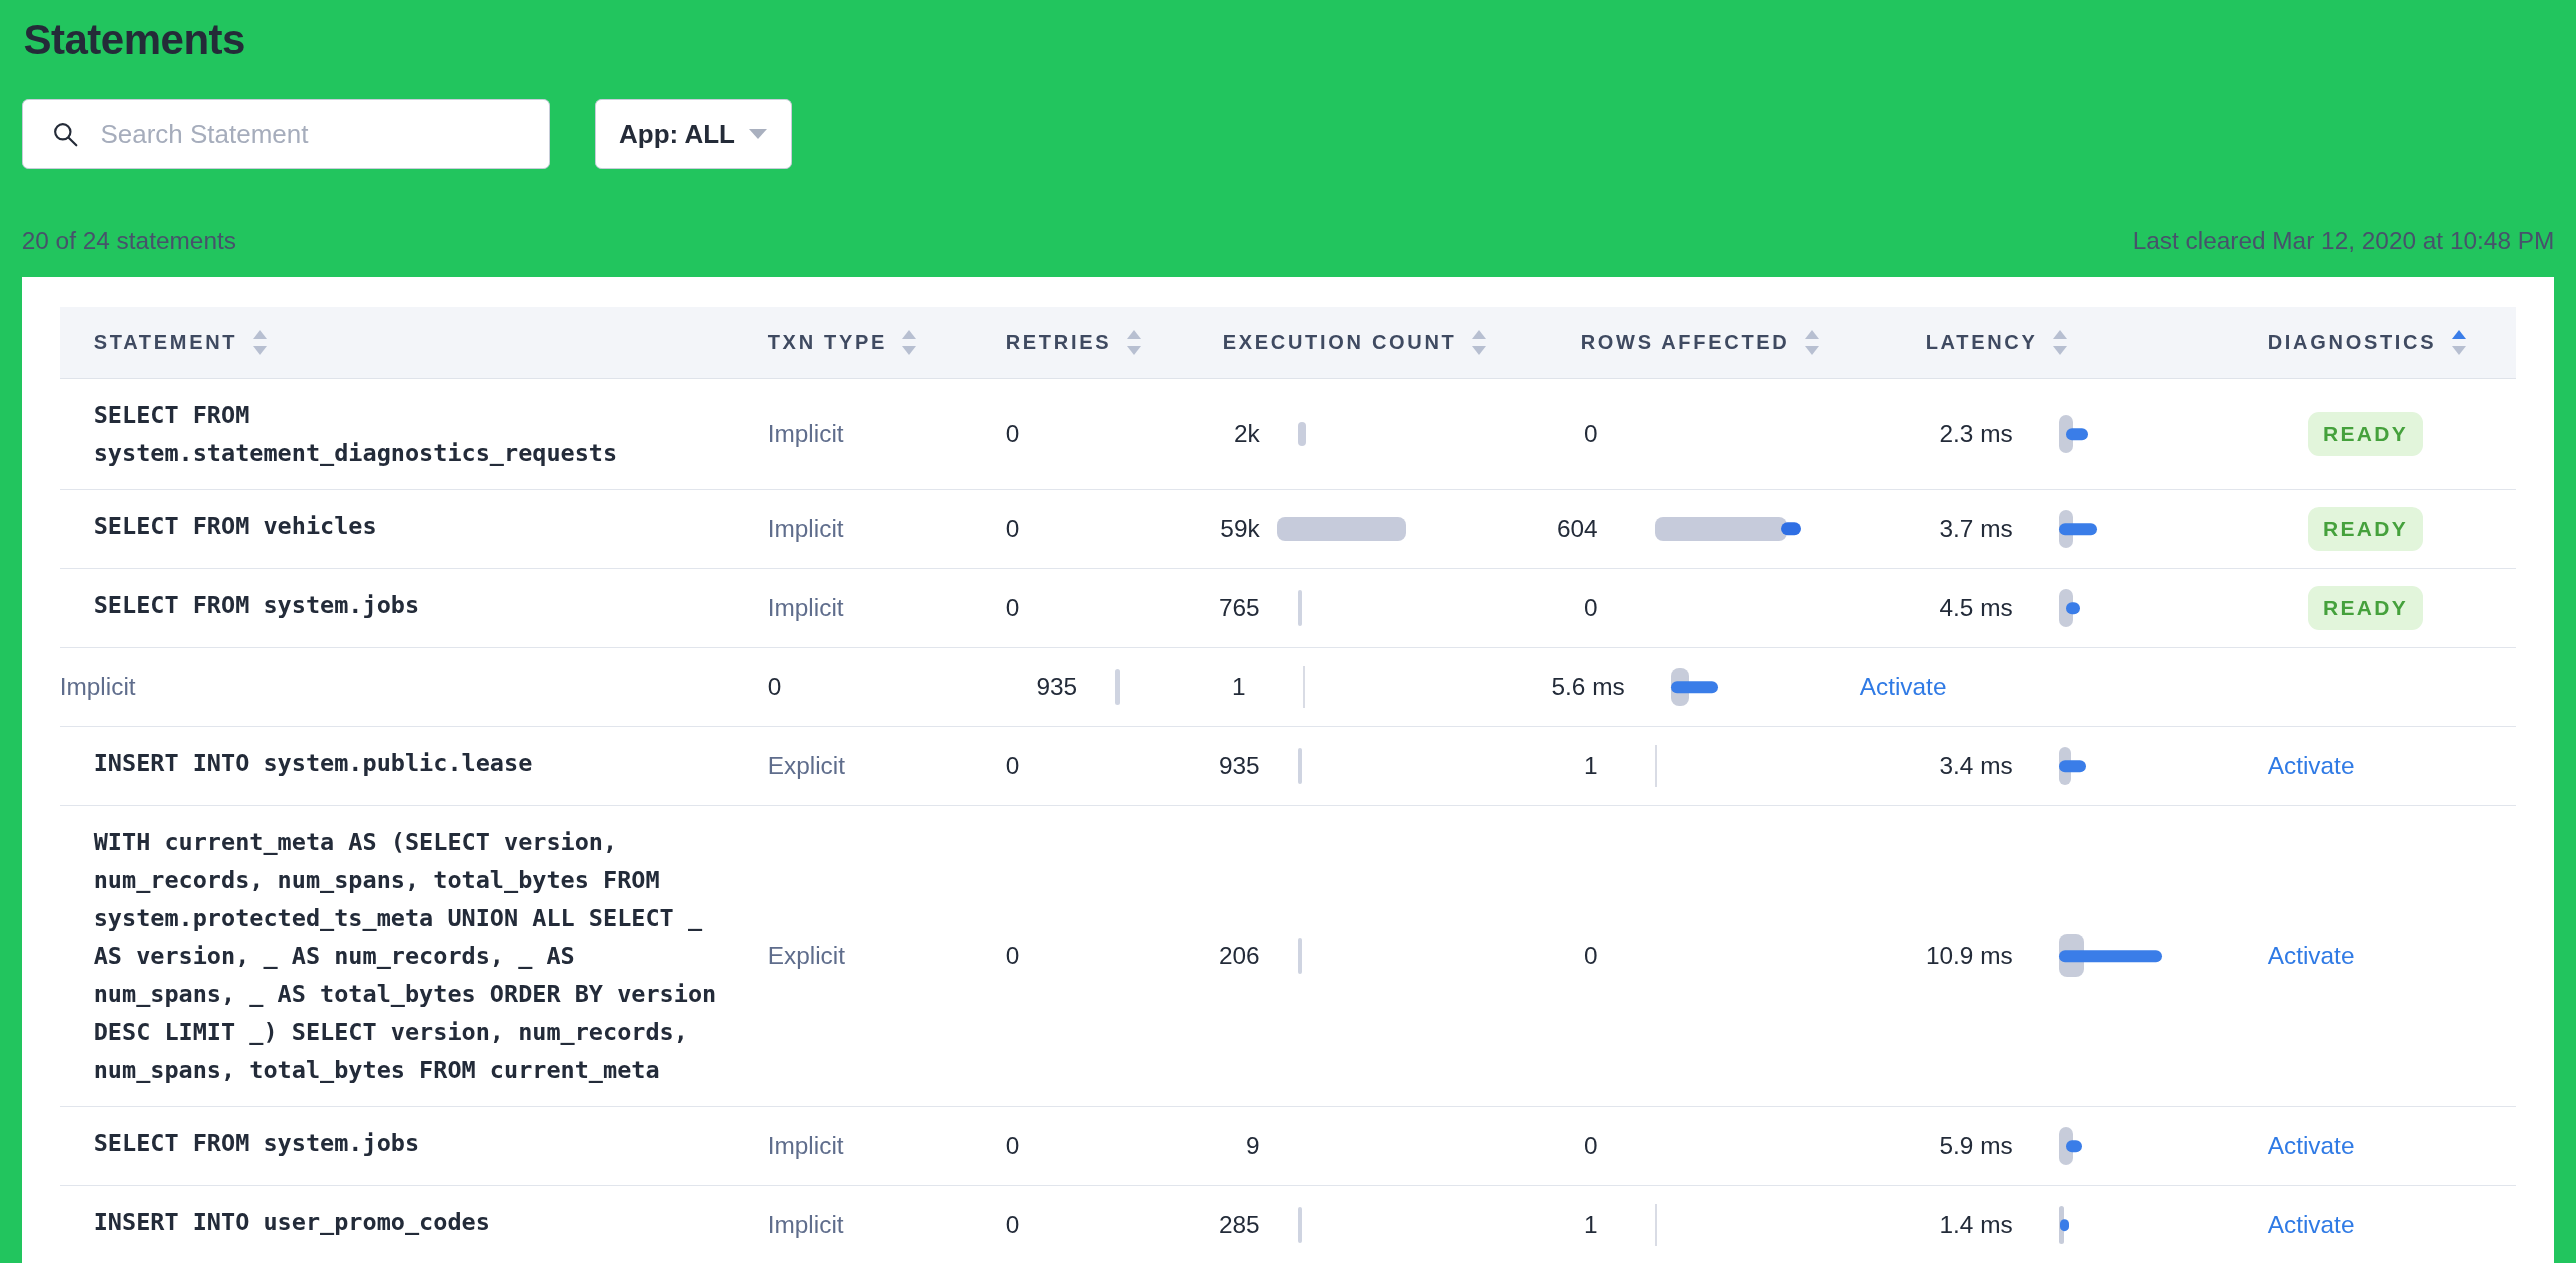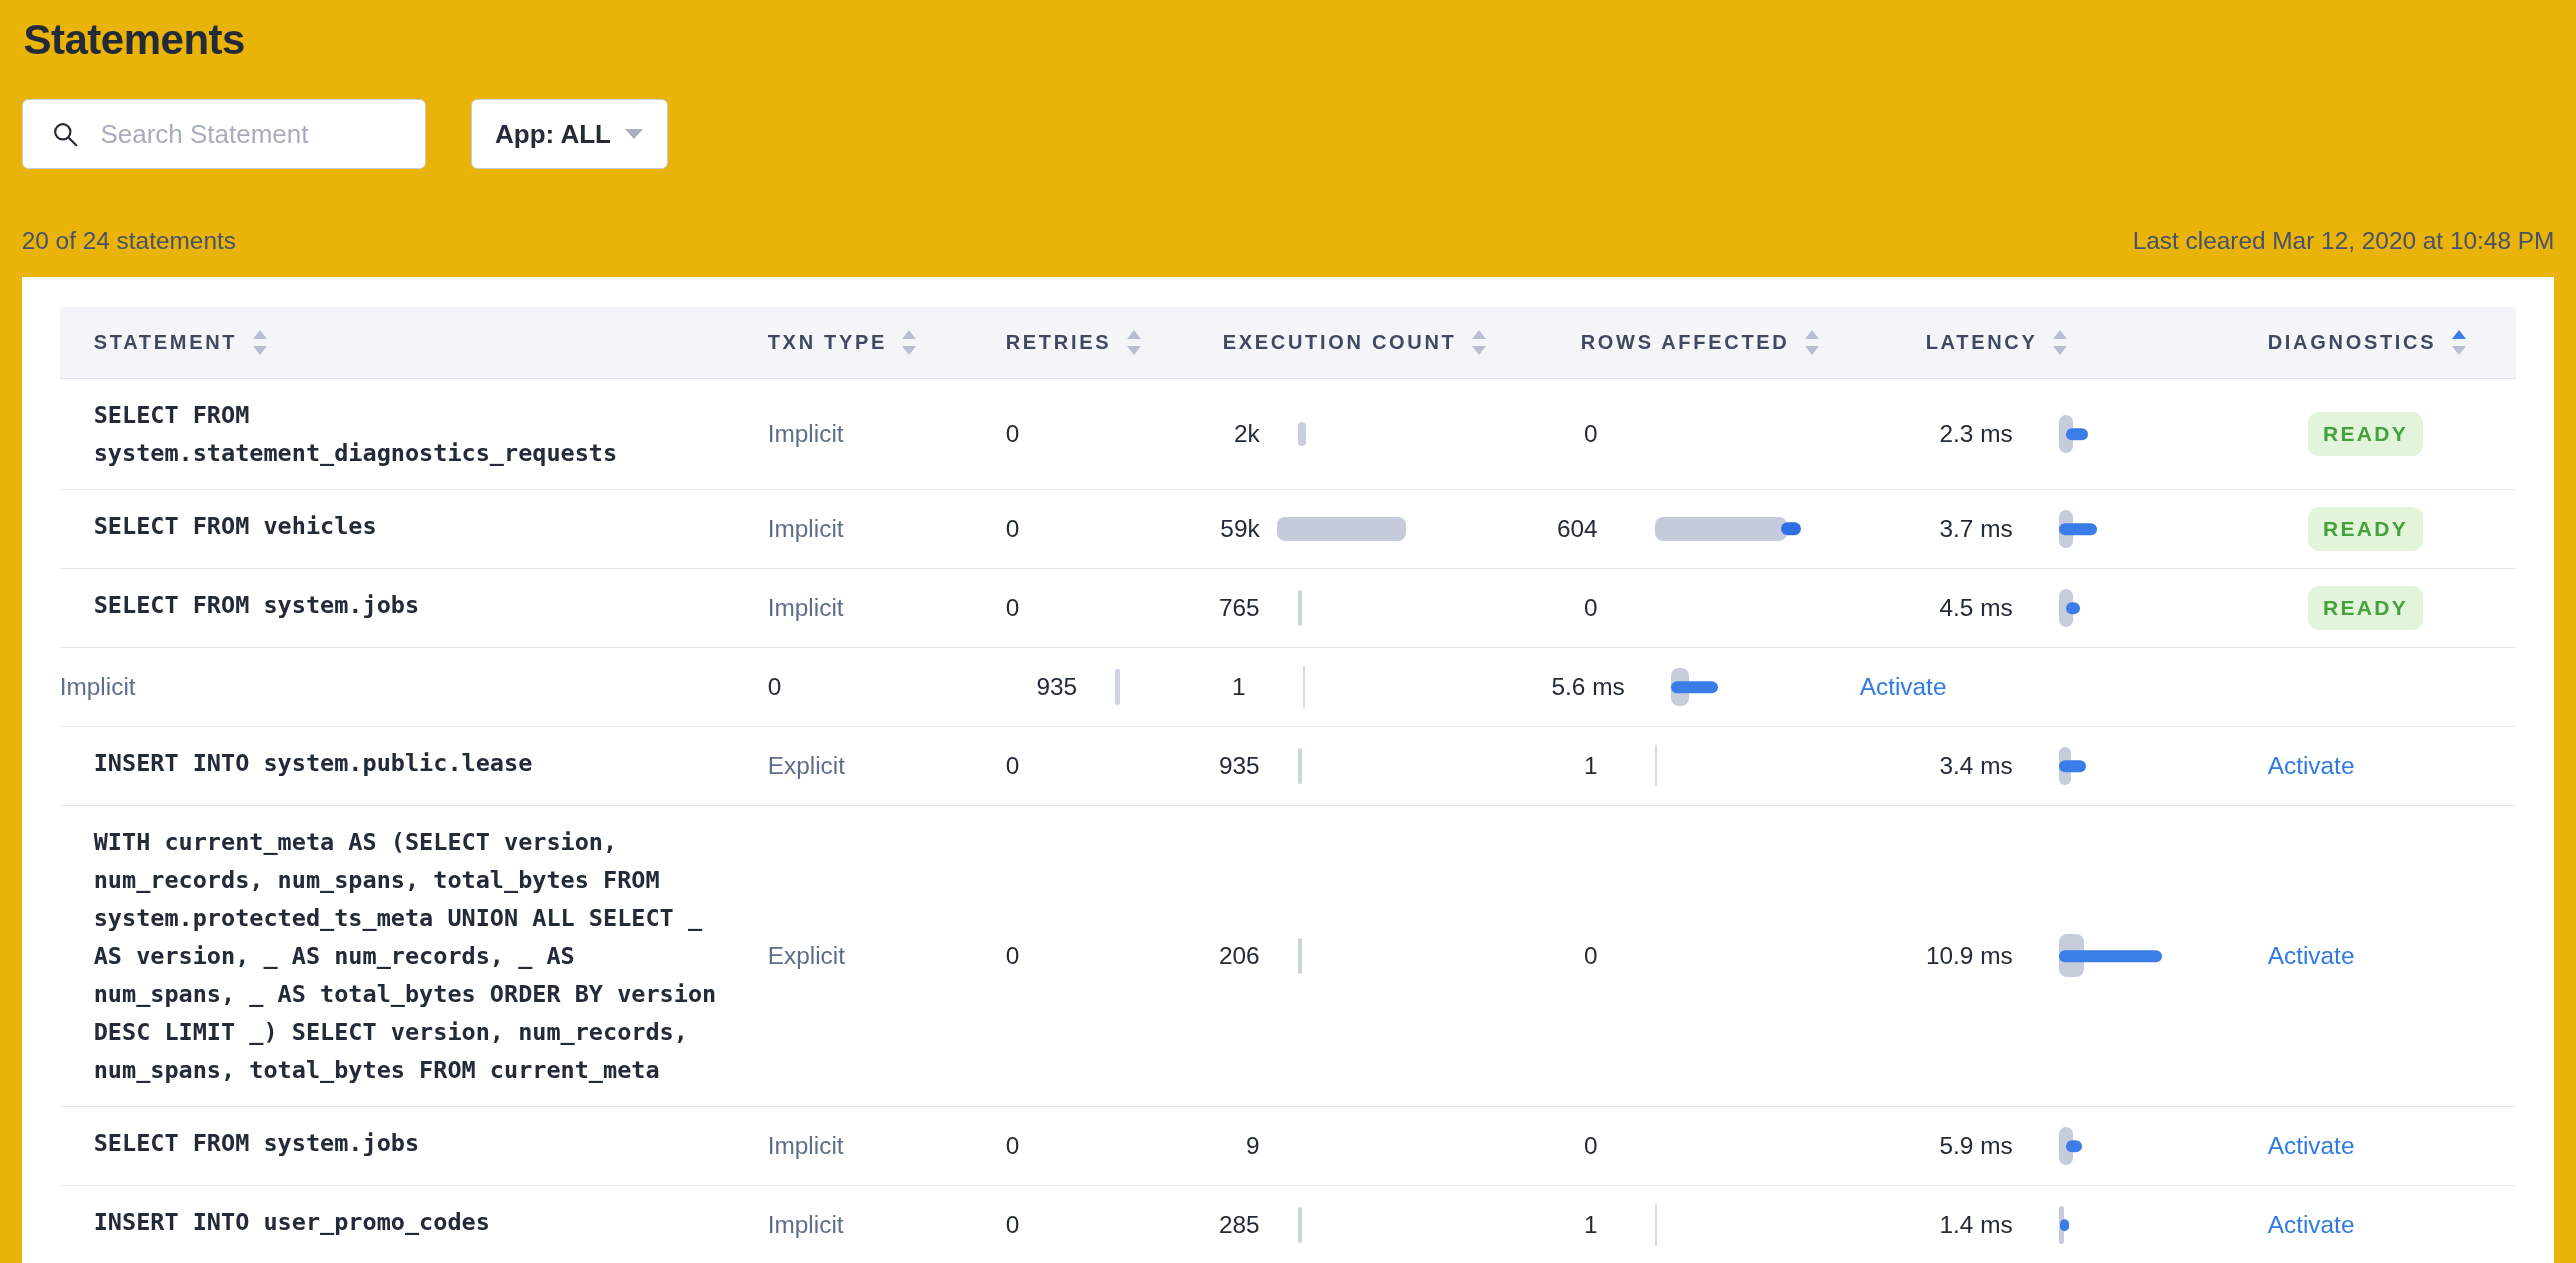--- a/index.html
+++ b/index.html
@@ -1,27 +1,27 @@
 <!DOCTYPE html>
 <html style="font-size:14.4px"><head>
 <meta charset="utf-8">
 <style>
   * { margin:0; padding:0; box-sizing:border-box; }
   html,body { background:#f4f6fa; }
   .page {
     position:relative; width:2576px; height:1264px; overflow:hidden;
-    background:#eab308; font-family:"Liberation Sans", sans-serif; color:#232b39;
+    background:#22c55e; font-family:"Liberation Sans", sans-serif; color:#232b39;
   }
   .page-title {
     margin:14.4px 0 0 23.5px; font-size:42px; line-height:51px; font-weight:700;
     color:#242b38; letter-spacing:-0.5px;
   }
   .toolbar { display:flex; margin:34px 0 0 21.7px; height:72px; }
   .search-box {
-    width:404px; height:70px; background:#fff; border:1.8px solid #c7cdd9;
+    width:528px; height:70px; background:#fff; border:1.8px solid #c7cdd9;
     border-radius:6.3px; display:flex; align-items:center; padding-left:29px;
   }
   .search-box svg { flex:0 0 auto; }
   .search-input {
     border:none; outline:none; flex:1; margin-left:21.7px; font-size:26px;
     font-family:"Liberation Sans", sans-serif; color:#232b39; background:transparent;
   }
   .search-input::placeholder { color:#a6adbc; }
   .app-filter {
     margin-left:45px; width:197px; height:70px; background:#fff; cursor:pointer;

